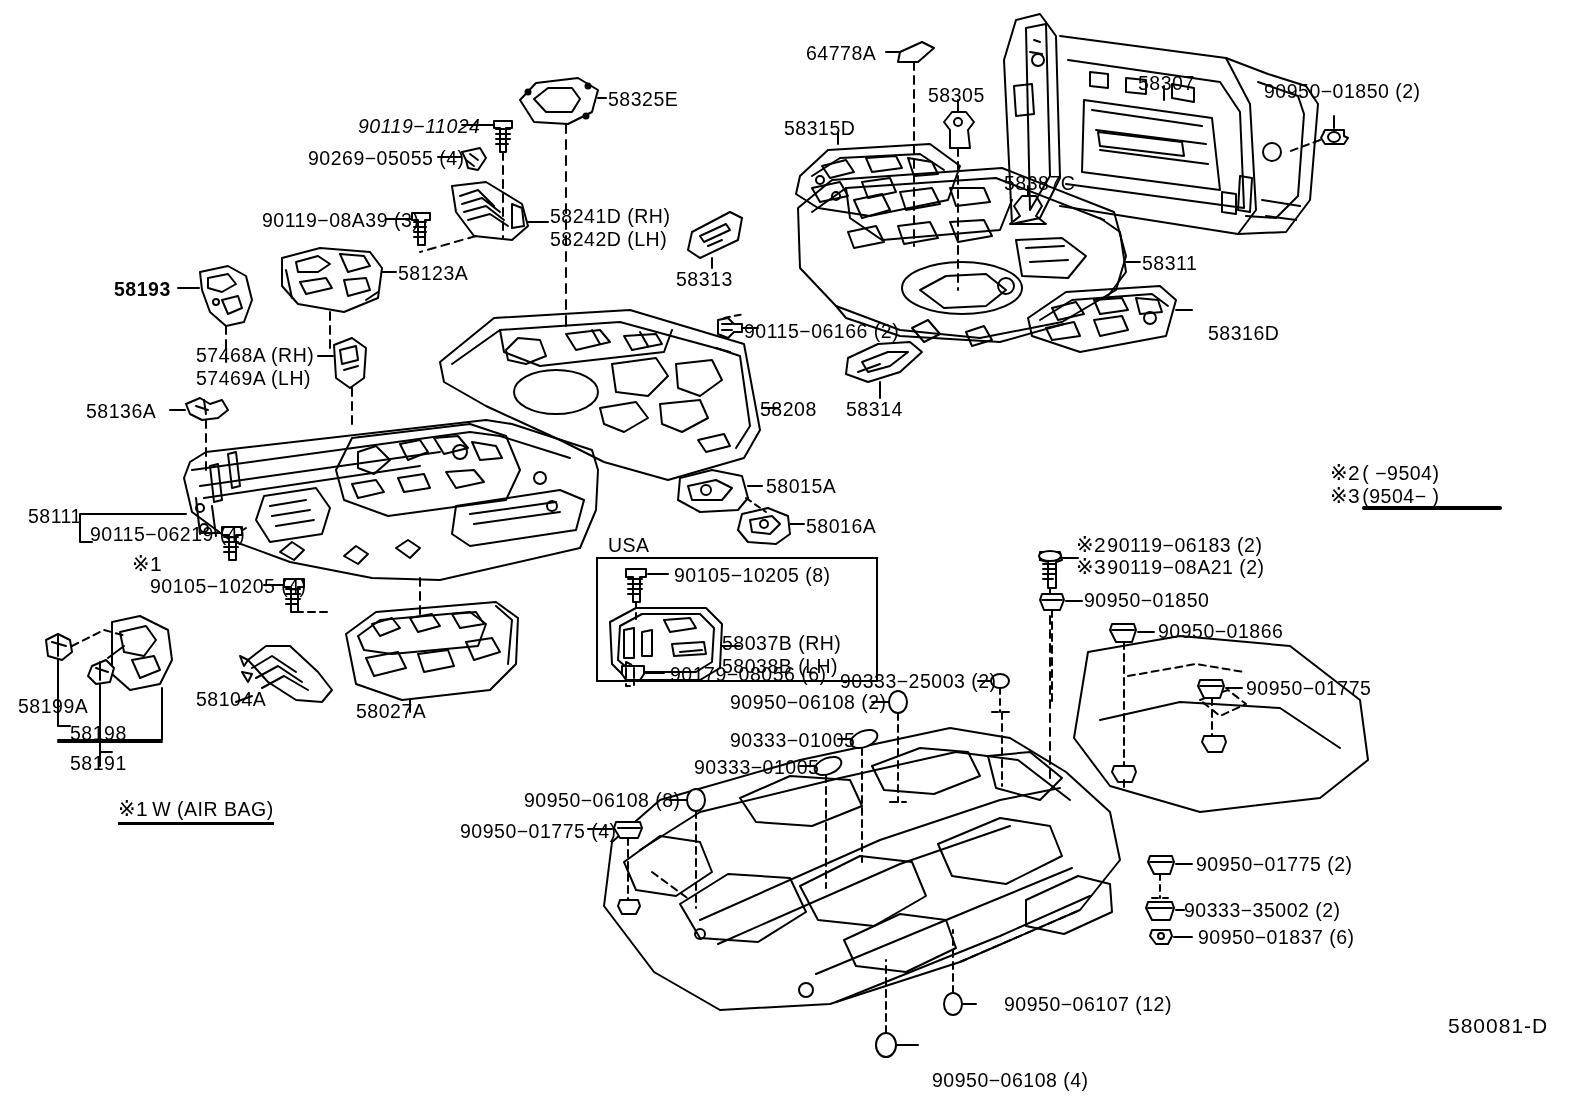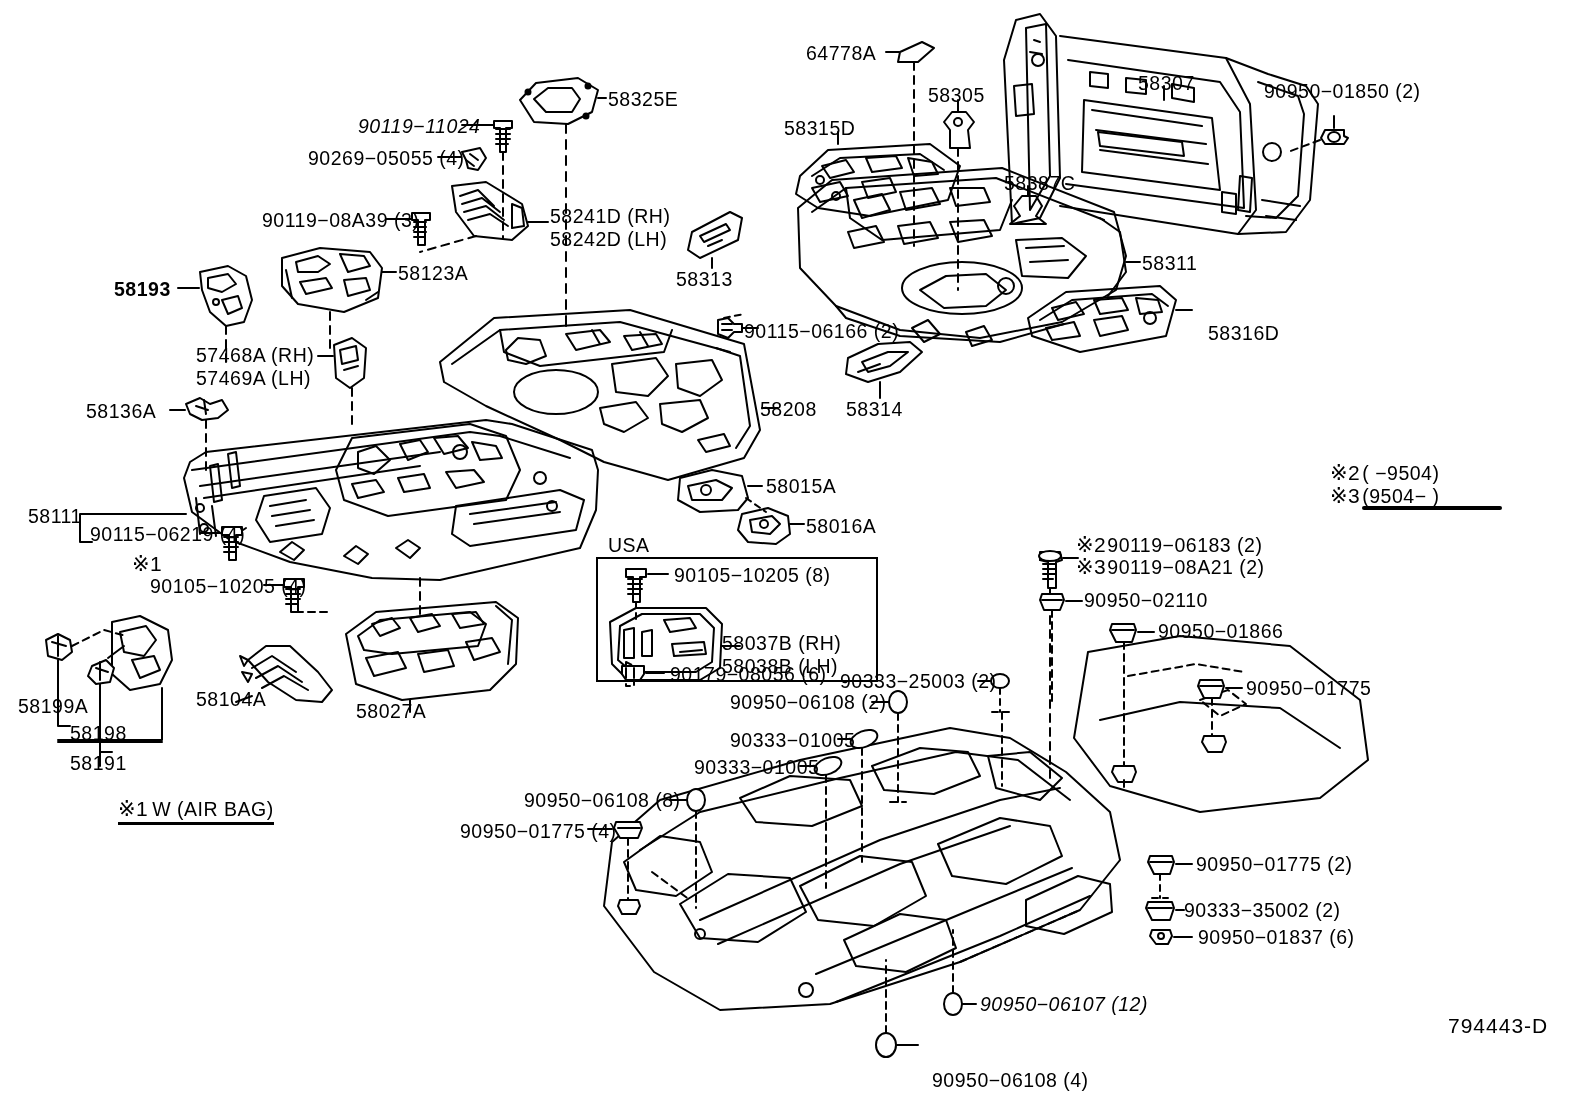--- a/index.html
+++ b/index.html
@@ -590,38 +590,38 @@
 
   <div class="lbl" style="left:1076px;top:534px;display:flex;align-items:baseline;gap:1px;">
     <span class="mark">※2</span>
     <span class="tiny">90119−06183 (2)</span>
   </div>
   <div class="lbl" style="left:1076px;top:556px;display:flex;align-items:baseline;gap:1px;">
     <span class="mark">※3</span>
     <span class="tiny">90119−08A21 (2)</span>
   </div>
 
-  <div class="lbl" style="left:1084px;top:589px;">90950−02110</div>
+  <div class="lbl" style="left:1084px;top:589px;">90950−01850</div>
   <div class="lbl" style="left:1158px;top:620px;">90950−01866</div>
   <div class="lbl" style="left:1246px;top:677px;">90950−01775</div>
   <div class="lbl" style="left:1196px;top:853px;">90950−01775 (2)</div>
   <div class="lbl" style="left:1184px;top:899px;">90333−35002 (2)</div>
   <div class="lbl" style="left:1198px;top:926px;">90950−01837 (6)</div>
 
   <div class="lbl" style="left:840px;top:670px;">90333−25003 (2)</div>
   <div class="lbl" style="left:730px;top:691px;">90950−06108 (2)</div>
   <div class="lbl" style="left:730px;top:729px;">90333−01005</div>
   <div class="lbl" style="left:694px;top:756px;">90333−01005</div>
   <div class="lbl" style="left:524px;top:789px;">90950−06108 (8)</div>
   <div class="lbl" style="left:460px;top:820px;">90950−01775 (4)</div>
-  <div class="lbl" style="left:980px;top:993px;font-style:italic;">90950−06107 (12)</div>
+  <div class="lbl" style="left:1004px;top:993px;">90950−06107 (12)</div>
   <div class="lbl" style="left:932px;top:1034px;margin-top:35px;">90950−06108 (4)</div>
 
   <div class="lbl" style="left:118px;top:798px;display:flex;align-items:baseline;gap:4px;">
     <span class="ul" style="display:flex;align-items:baseline;gap:4px;">
       <span class="mark">※1</span>
       <span>W (AIR BAG)</span>
     </span>
   </div>
 
-  <div class="footer" style="left:1448px;top:1014px;">794443-D</div>
+  <div class="footer" style="left:1448px;top:1014px;">580081-D</div>
 
 </div>
 
 </body></html>

